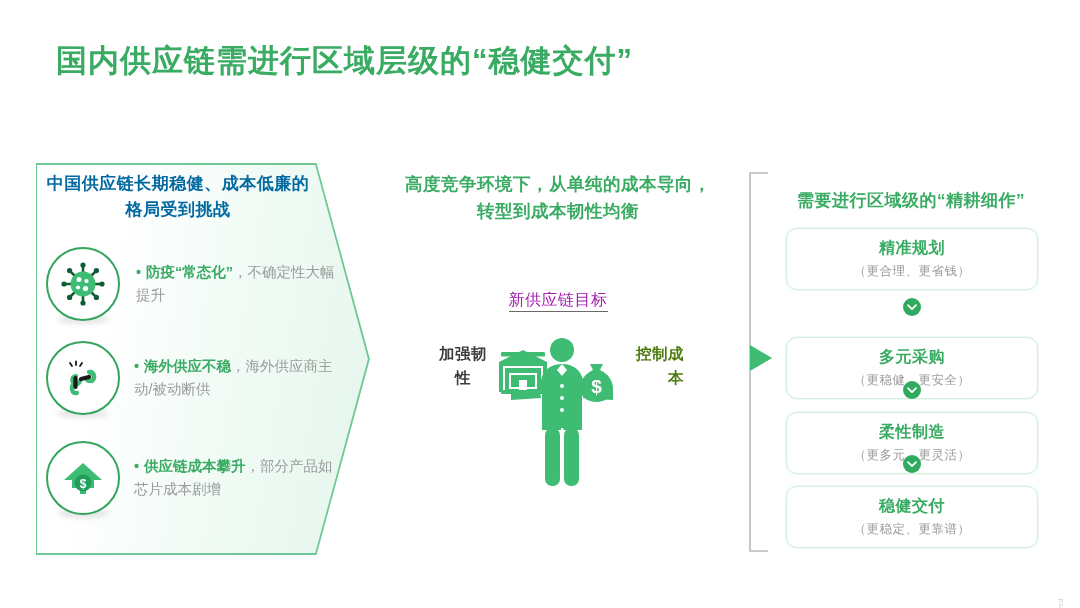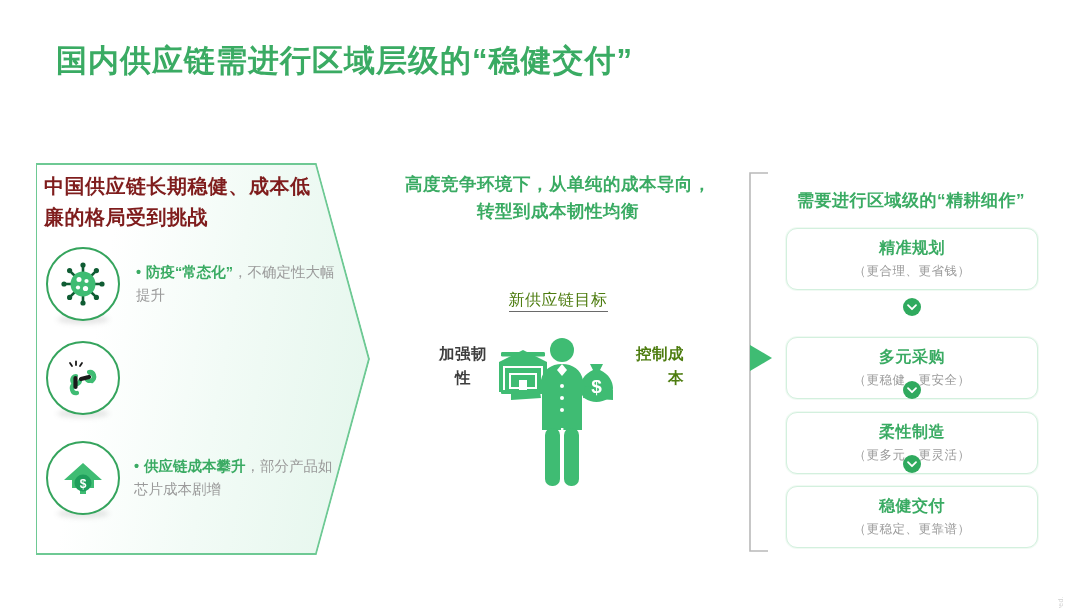--- a/index.html
+++ b/index.html
@@ -47,25 +47,25 @@
     inset: 0;
     clip-path: polygon(0% 0%, 84% 0%, 100% 50%, 84% 100%, 0% 100%);
   }
   #left-panel-edge svg { display: block; }
 
   #left-heading {
     position: absolute;
     left: 8px;
     top: 8px;
     width: 268px;
-    text-align: left;
-    font-size: 20px;
+    text-align: center;
+    font-size: 17px;
     font-weight: bold;
     line-height: 1.55;
-    color: #7f1d1d;
+    color: #0369a1;
     letter-spacing: .5px;
   }
 
   .bullet-row {
     position: absolute;
     left: 10px;
     width: 300px;
     display: flex;
     align-items: flex-start;
   }
@@ -132,21 +132,21 @@
     color: #3aab63;
     letter-spacing: .5px;
   }
   #mid-subtitle {
     position: absolute;
     left: 398px;
     top: 290px;
     width: 320px;
     text-align: center;
     font-size: 16px;
-    color: #4d7c0f;
+    color: #a21caf;
     letter-spacing: .5px;
   }
   #mid-subtitle span {
     border-bottom: 1.4px solid #6a6a6a;
     padding-bottom: 3px;
   }
 
   #mid-label-left {
     position: absolute;
     left: 435px;
@@ -342,20 +342,23 @@
             <line x1="16.5" y1="24" x2="16.5" y2="33"></line>
           </g>
           <g stroke="#1a1a1a" stroke-width="1.8" stroke-linecap="round">
             <line x1="13" y1="12" x2="11" y2="9"></line>
             <line x1="17" y1="11" x2="17" y2="7.5"></line>
             <line x1="21" y1="12" x2="23" y2="9"></line>
           </g>
         </svg>
       </div>
     </div>
+    <div class="bullet-text">
+      <span class="bullet-dot">•</span><span class="bullet-lead">海外供应不稳</span><span>，海外供应商主动/被动断供</span>
+    </div>
   </div>
 
   <div class="bullet-row" id="bullet-row-2">
     <div class="bullet-icon-wrap">
       <div class="bullet-icon-shadow"></div>
       <div class="bullet-icon-circle">
         <svg width="48" height="48" viewBox="0 0 48 48">
           <path d="M24 9 L43 26 L35 26 L35 34 L13 34 L13 26 L5 26 Z" fill="#3fbc73"></path>
           <rect x="21" y="33" width="6" height="7" fill="#3fbc73"></rect>
           <circle cx="24" cy="29" r="8.5" fill="#1f9e5c"></circle>

